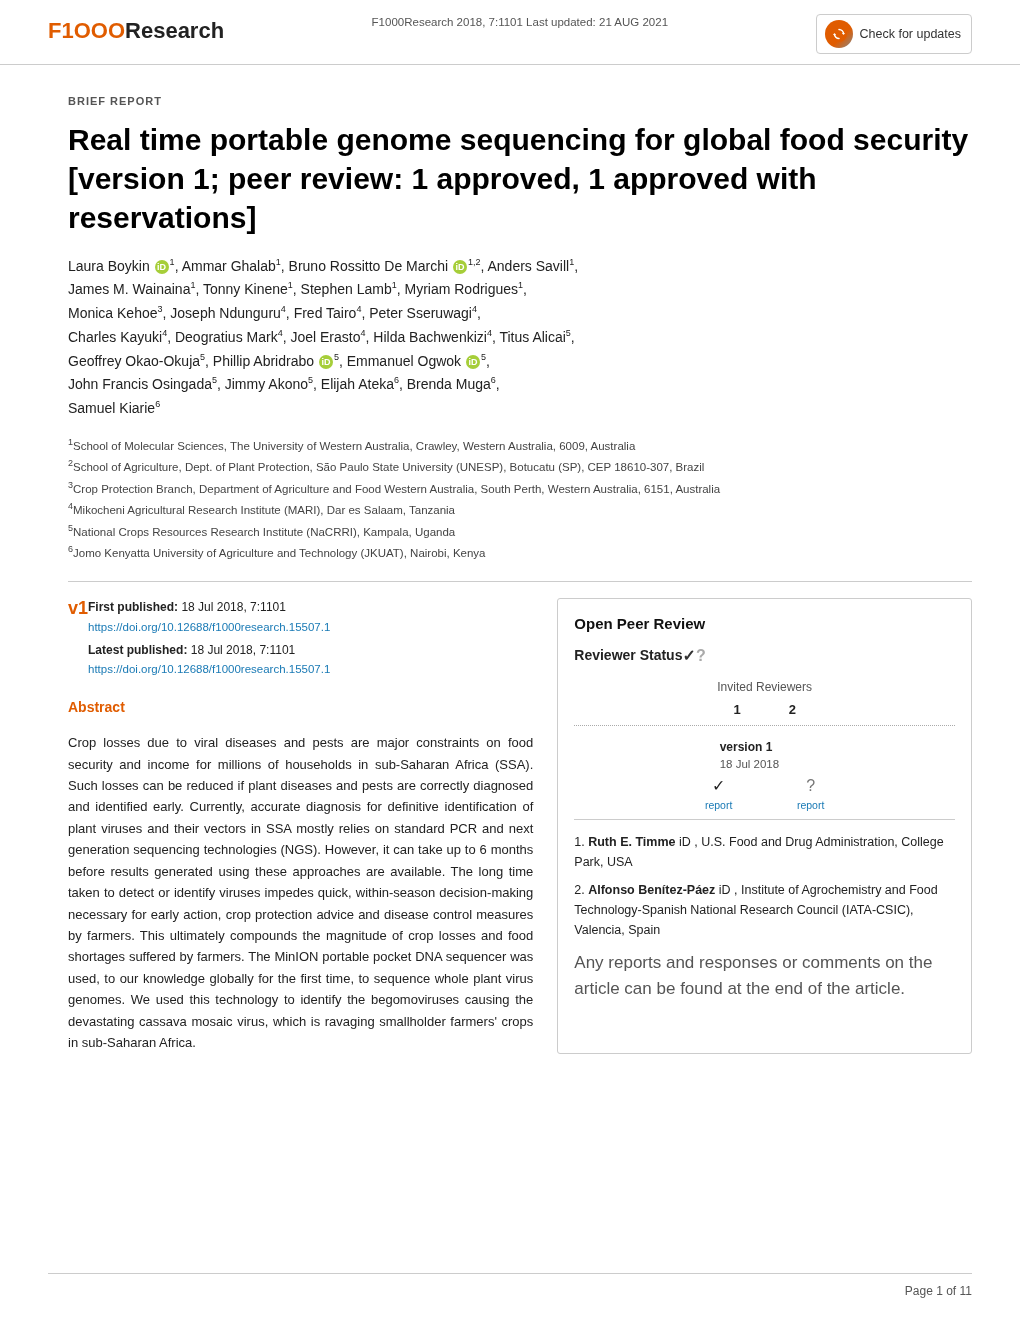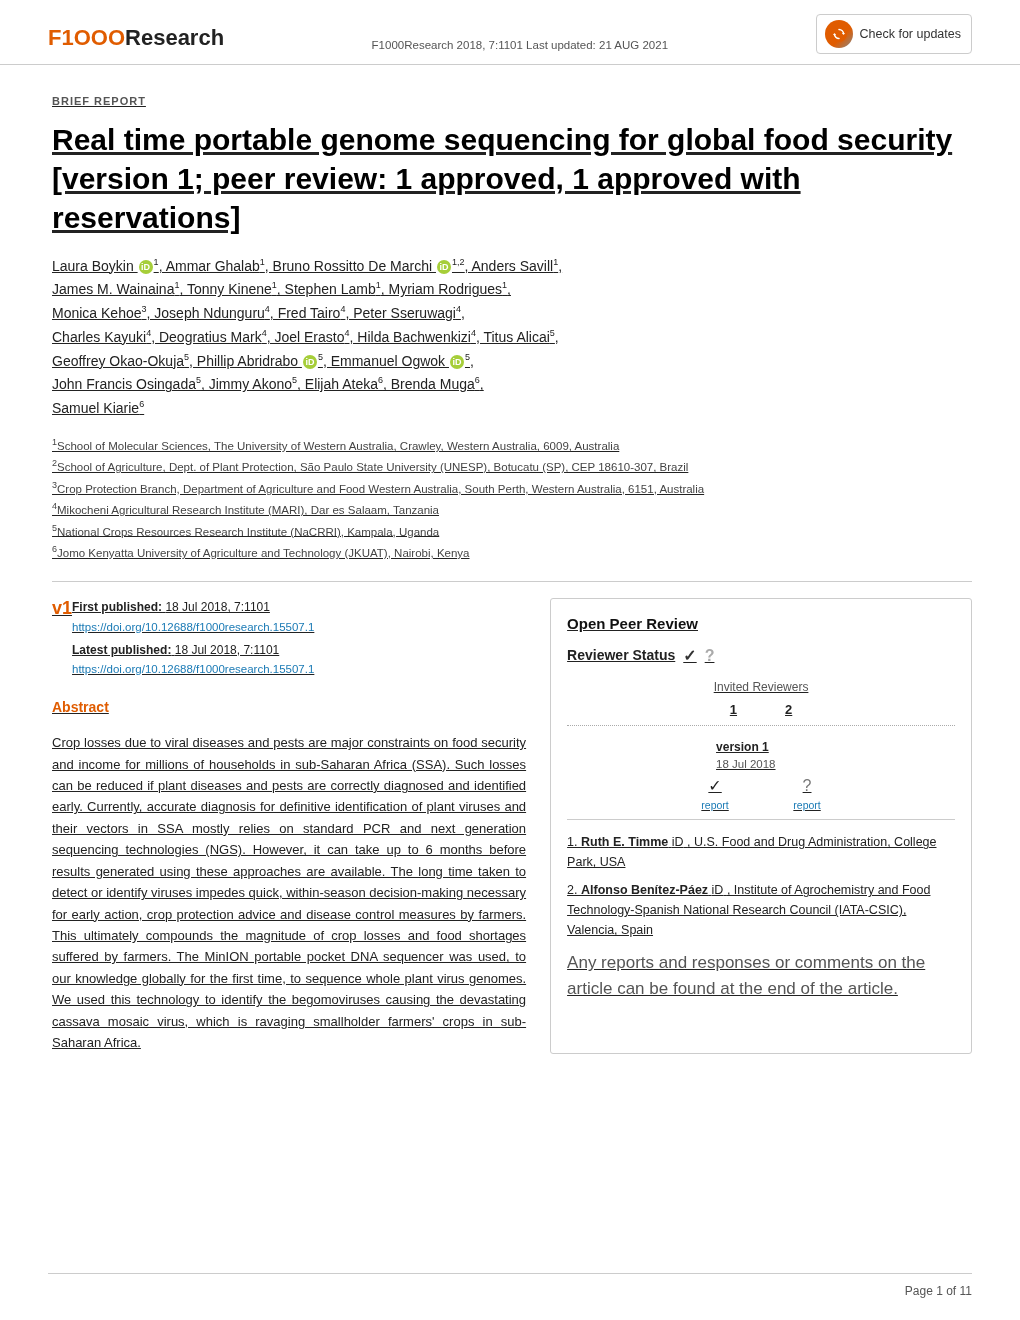--- a/index.html
+++ b/index.html
@@ -14,21 +14,21 @@
       width: 1020px;
       min-height: 1320px;
       background: #fff;
       padding: 0;
       position: relative;
     }
     
     .header {
       display: flex;
       justify-content: space-between;
-      align-items: flex-end;
+      align-items: flex-start;
       padding: 14px 48px 10px 48px;
       border-bottom: 1px solid #ccc;
     }
     .logo {
       display: flex;
       align-items: center;
     }
     .logo-f1000 {
       font-size: 22px;
       font-weight: bold;
@@ -60,22 +60,21 @@
       border-radius: 50%;
       background: linear-gradient(135deg, #e05c00 60%, #888 100%);
       display: flex;
       align-items: center;
       justify-content: center;
       color: #fff;
       font-size: 14px;
     }
     
     .content {
-      padding: 18px 48px 40px 52px;
-      text-decoration: underline;
+      padding: 18px 48px 40px 68px;
     }
     .brief-report-label {
       font-size: 11px;
       font-weight: bold;
       color: #555;
       letter-spacing: 1px;
       text-transform: uppercase;
       margin-bottom: 10px;
       margin-top: 10px;
     }
@@ -173,21 +172,20 @@
     
     .open-peer-review-title {
       font-size: 15px;
       font-weight: bold;
       margin-bottom: 8px;
       color: #111;
     }
     .reviewer-status-row {
       display: flex;
       align-items: center;
-      gap: 8px;
       margin-bottom: 10px;
       font-size: 14px;
       font-weight: bold;
     }
     .checkmark {
       color: #333;
       font-size: 16px;
     }
     .question-mark {
       color: #aaa;

